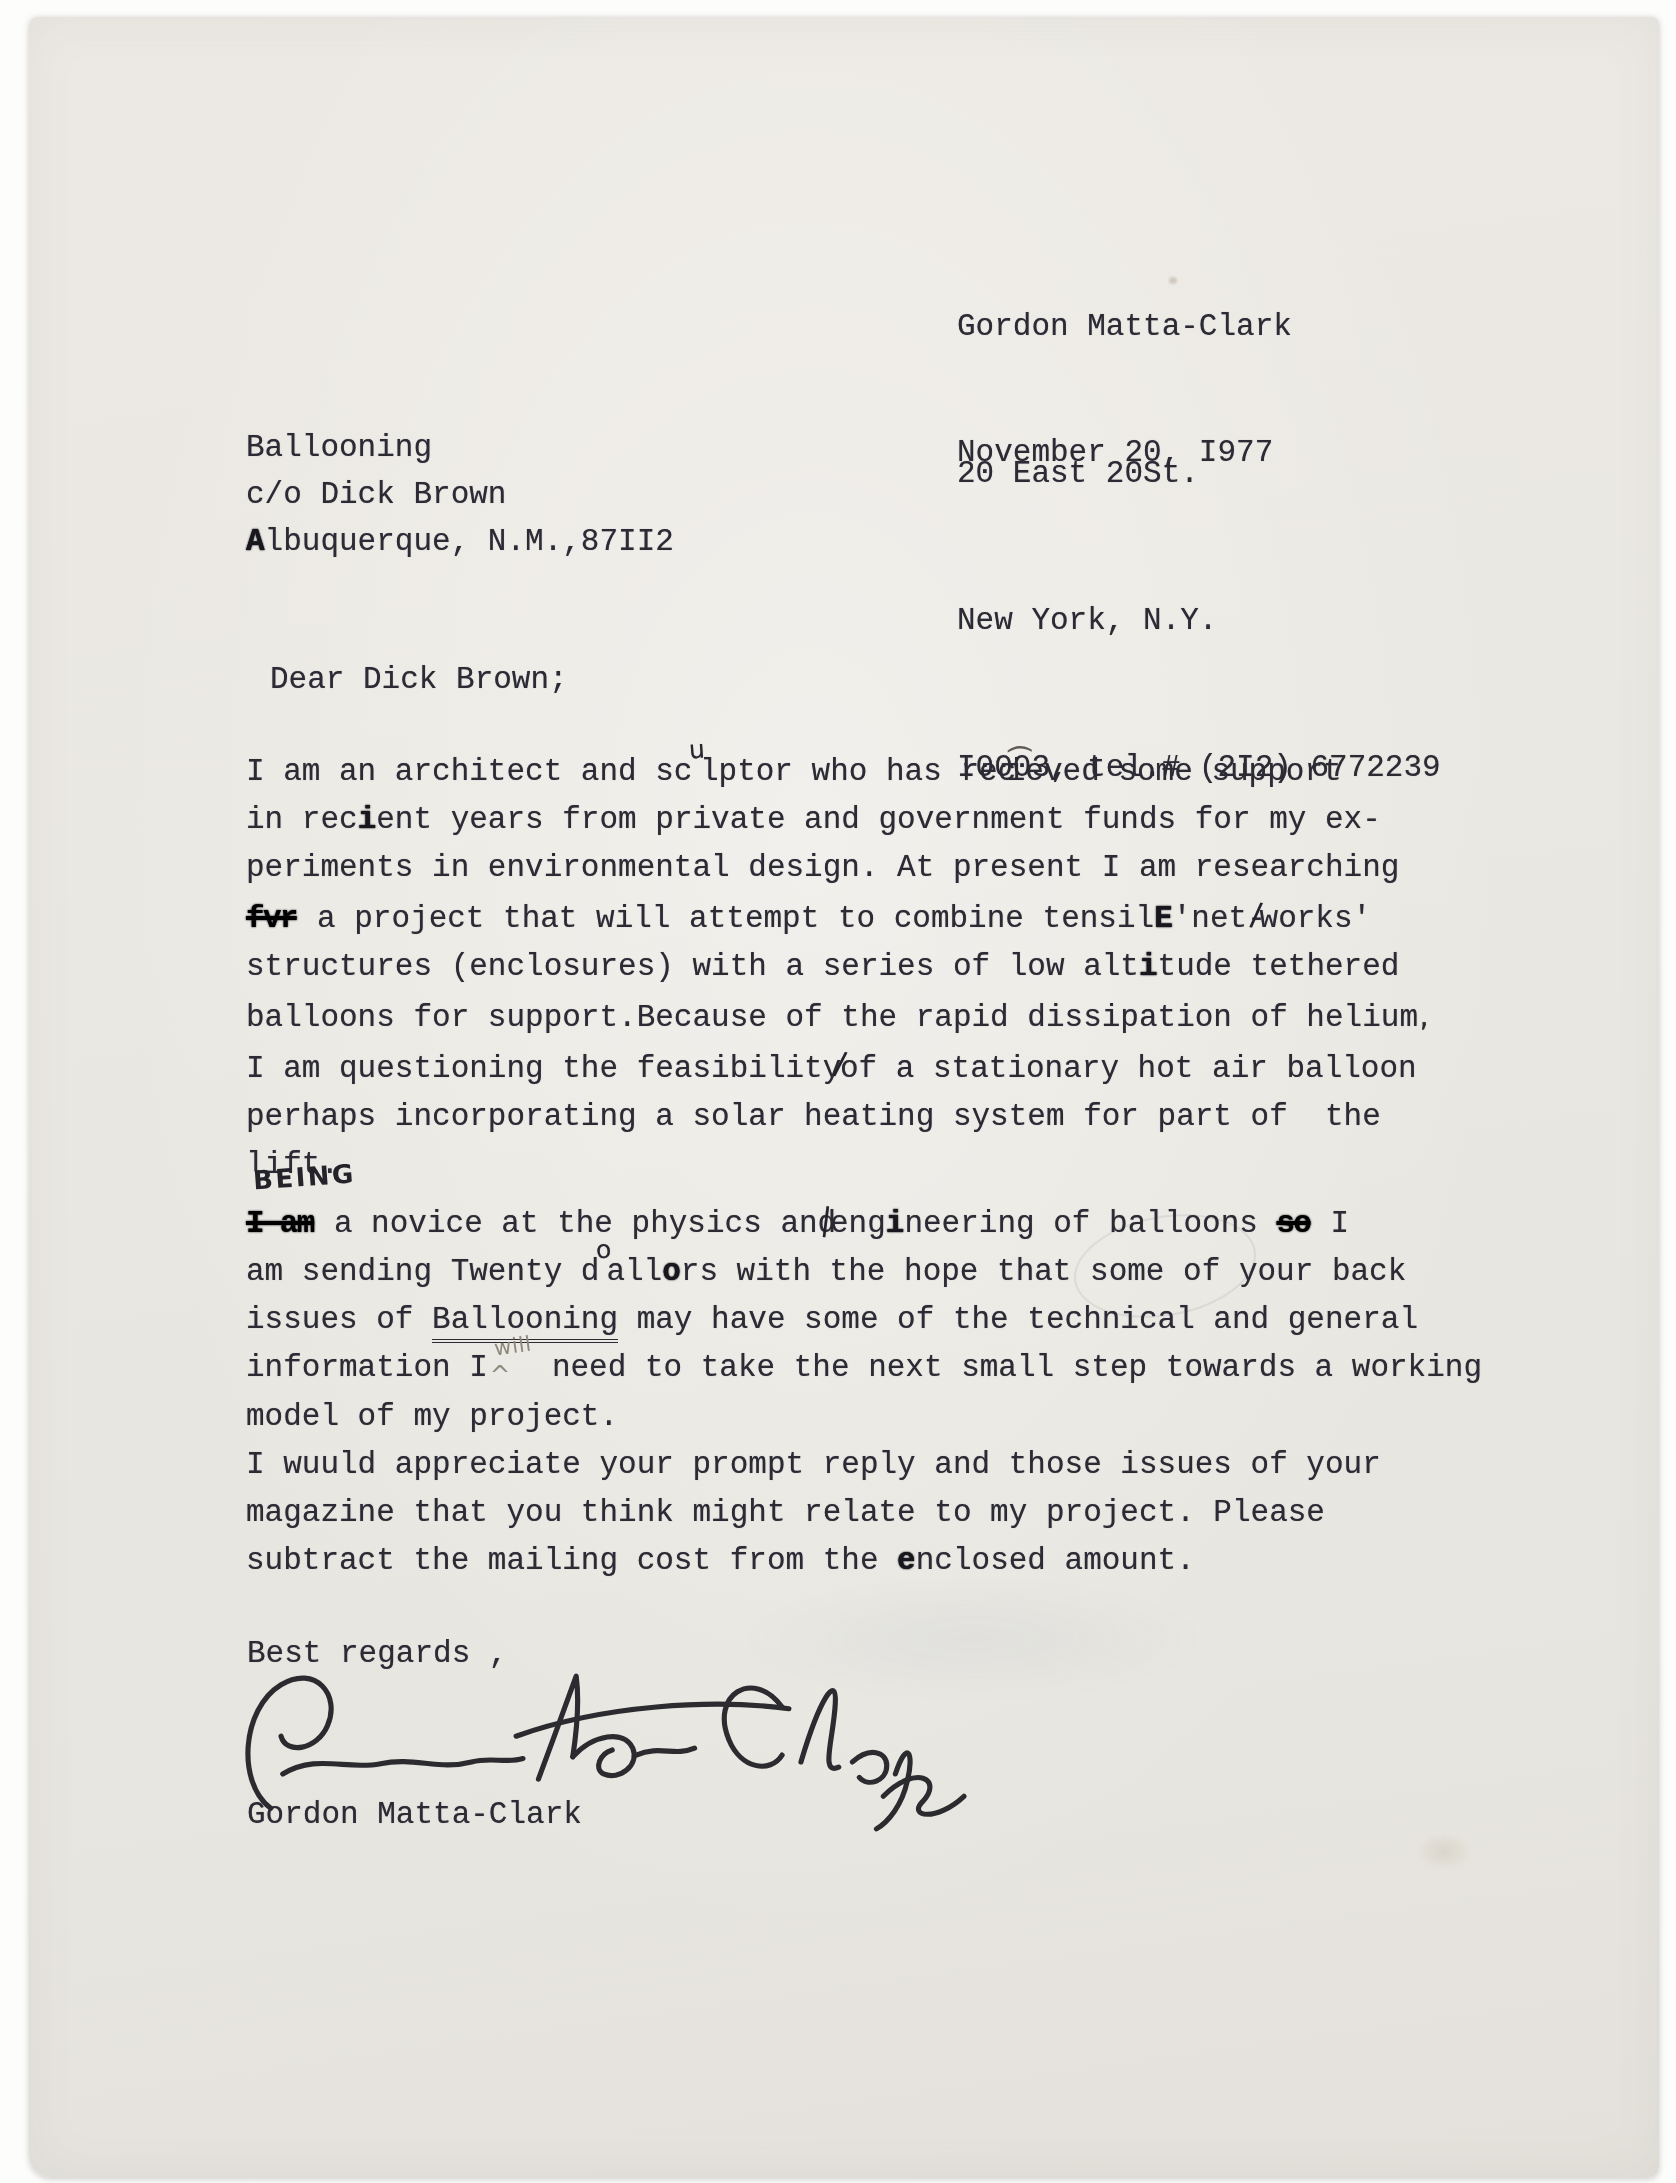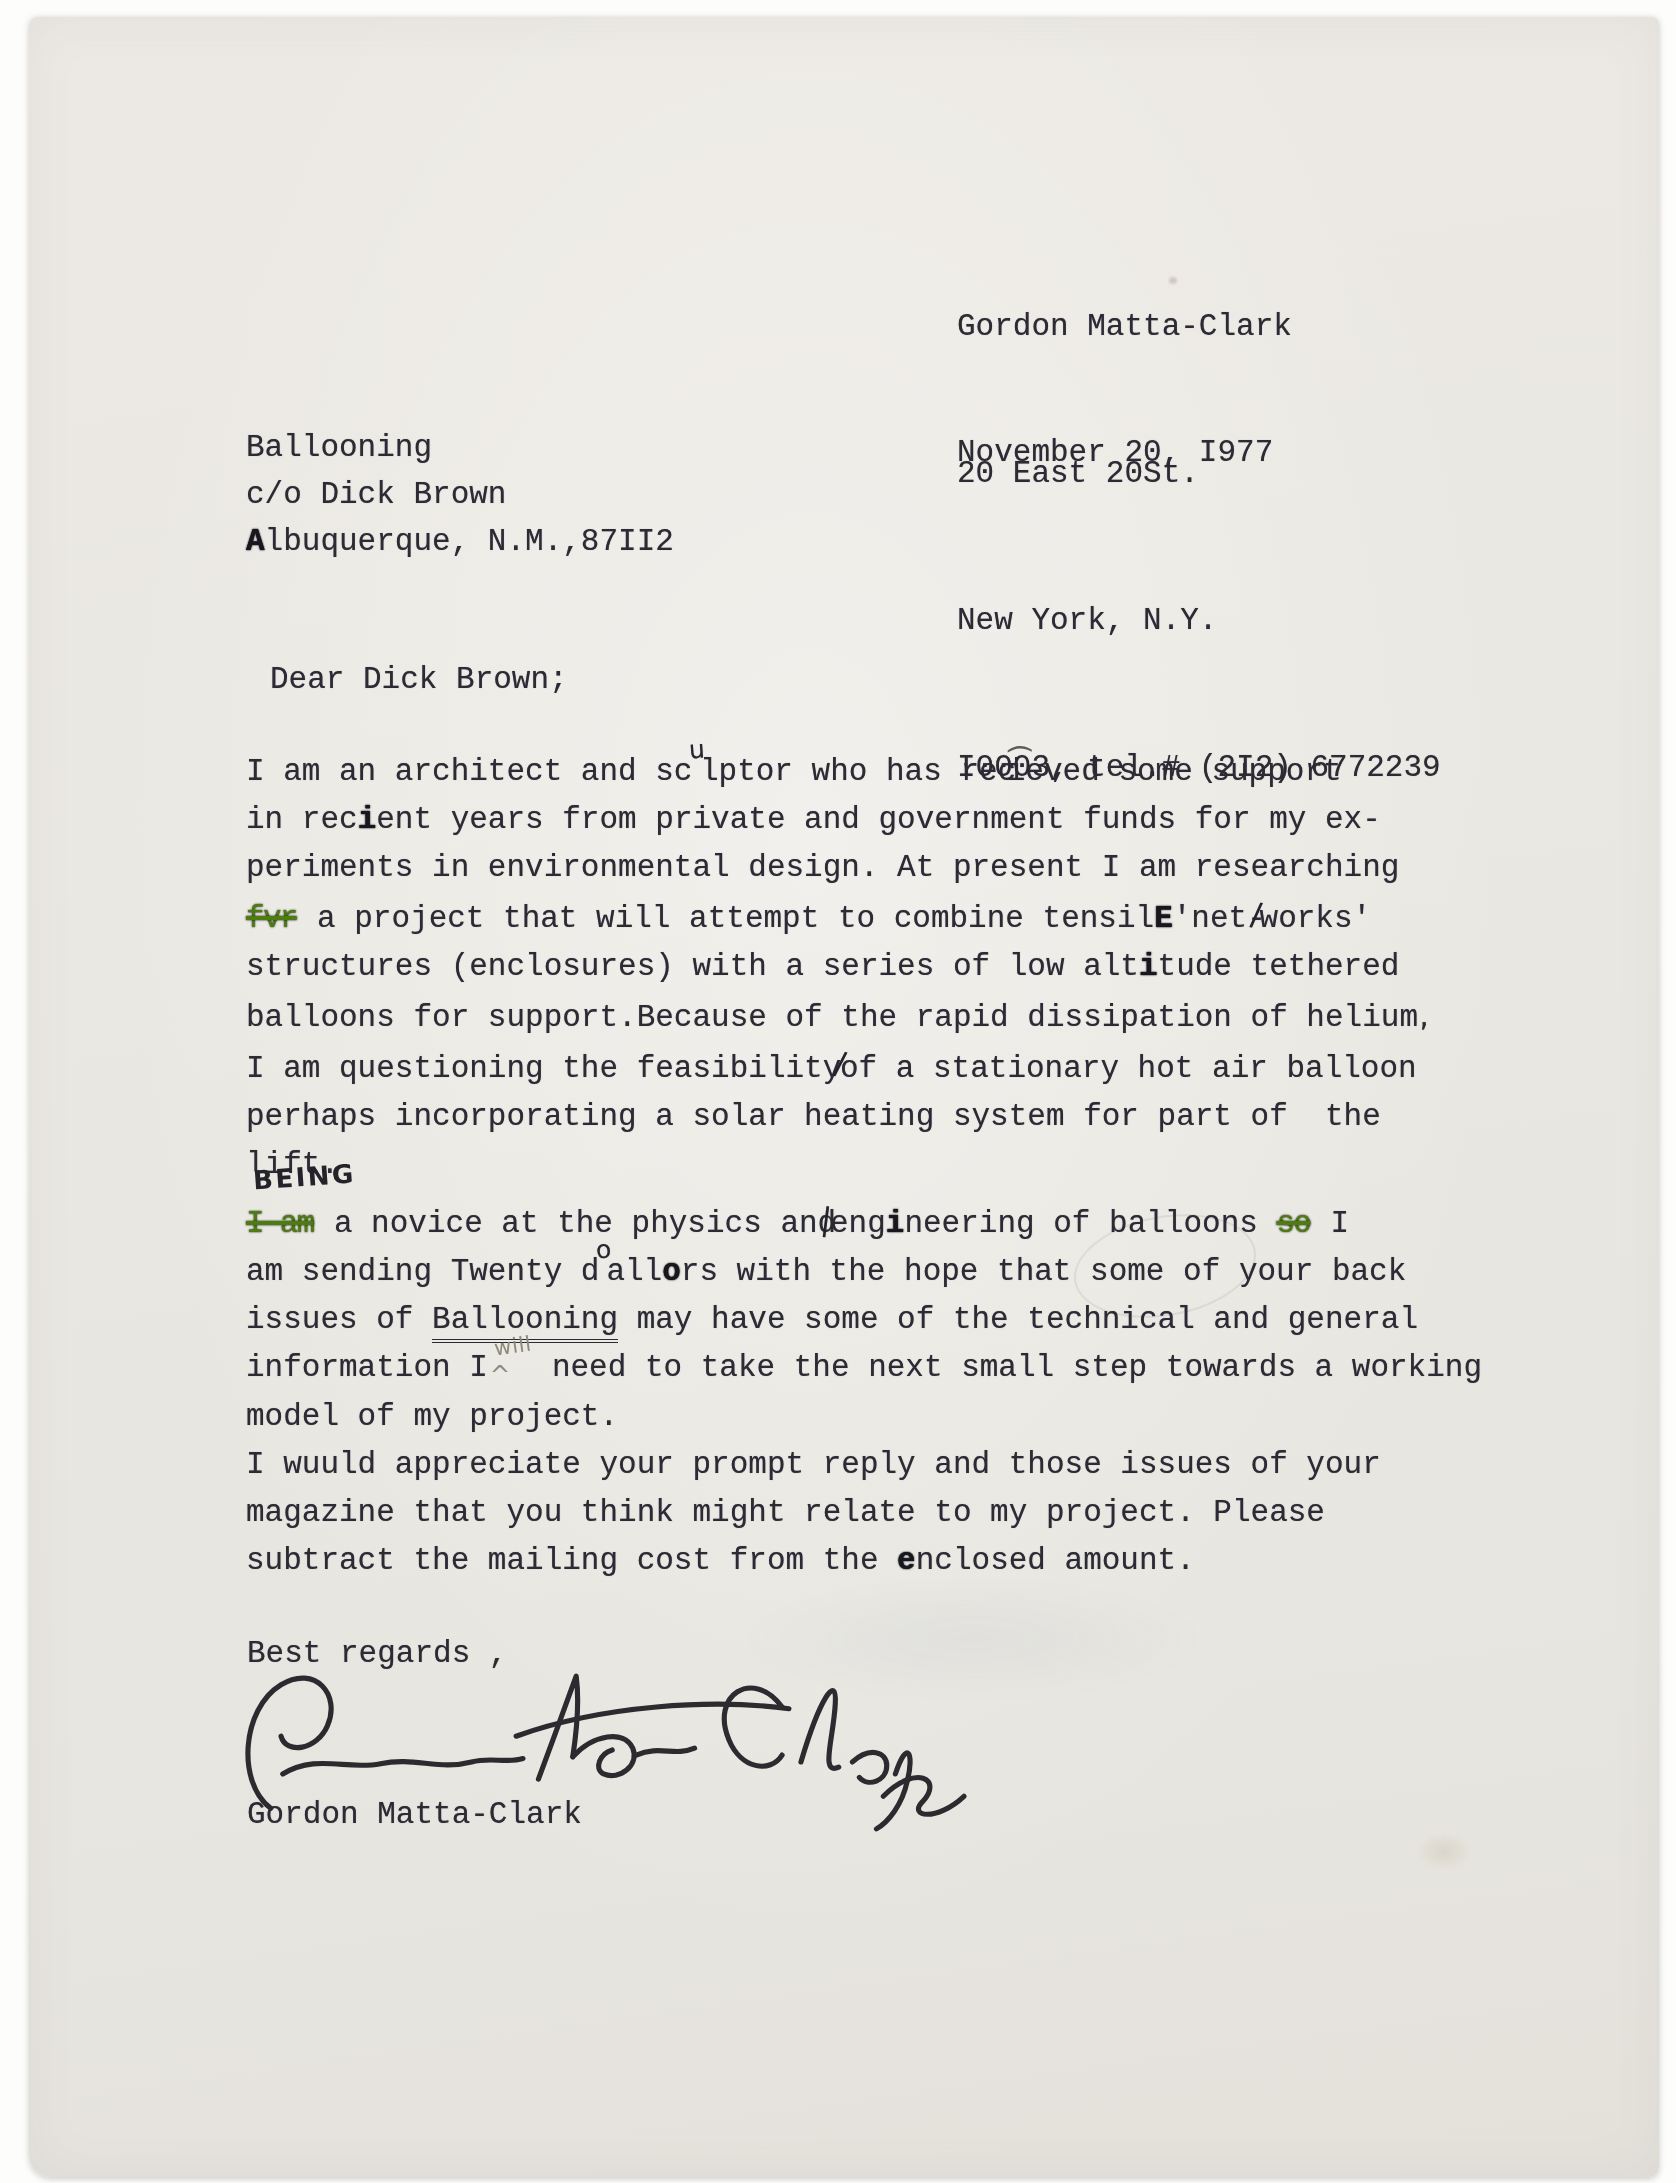--- a/index.html
+++ b/index.html
@@ -18,21 +18,21 @@
   }
   .typed{
     position:absolute;color:#2c2b33;font-size:31px;line-height:48px;
     text-shadow:0 0 0.8px rgba(38,38,70,0.5);
     white-space:pre;
   }
   .tline{white-space:pre;}
   .seg{white-space:pre;}
   .seg-blot{font-weight:bold;color:#17171d;text-shadow:0 0 2.1px #17171d,0 0 0.8px #17171d;}
   .seg-struckbold{
-    font-weight:normal;color:#4d7c0f;
+    font-weight:bold;color:#000000;
     text-decoration:line-through;text-decoration-thickness:4.2px;
     text-shadow:0 0 2.1px #1a1a20;letter-spacing:-1.7px;margin-right:1.7px;
   }
   .seg-hand{font-family:"DejaVu Sans",sans-serif;display:inline-block;transform:rotate(-6deg);color:#2e2c33;}
   .seg-handabove{
     font-family:"DejaVu Sans",sans-serif;position:relative;top:-22px;
     font-size:25px;color:#28262d;margin:0 -5px 0 -3.4px;display:inline-block;transform:rotate(-4deg);
   }
   .seg-arcabove{
     font-family:"DejaVu Sans",sans-serif;display:inline-block;

